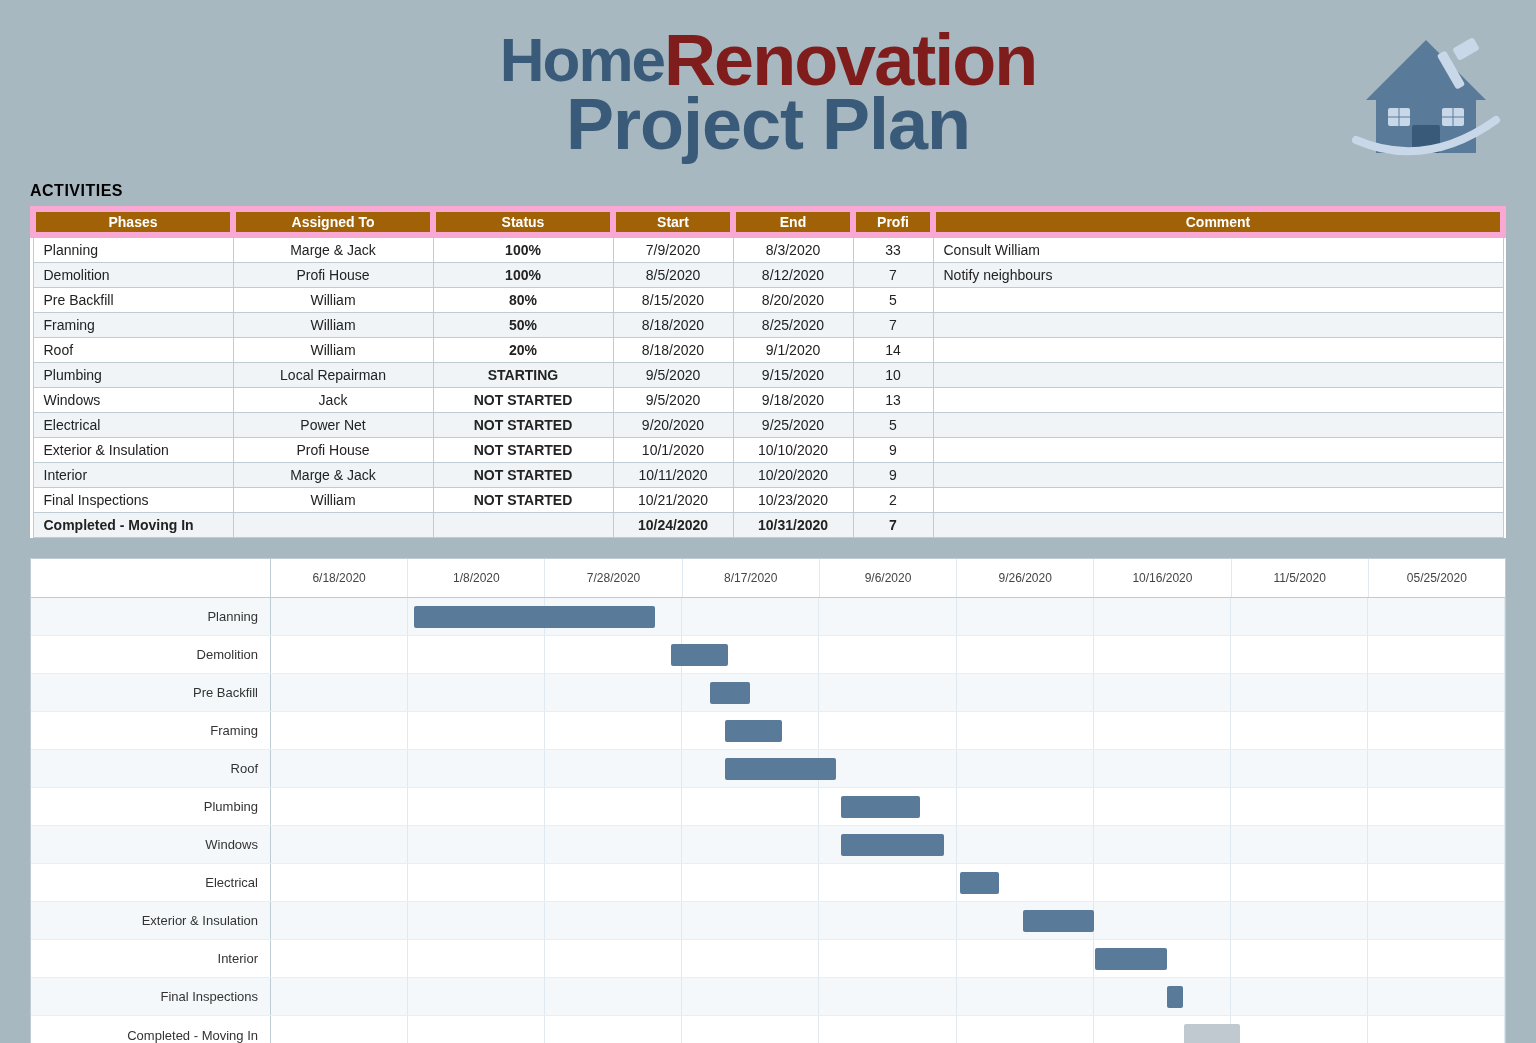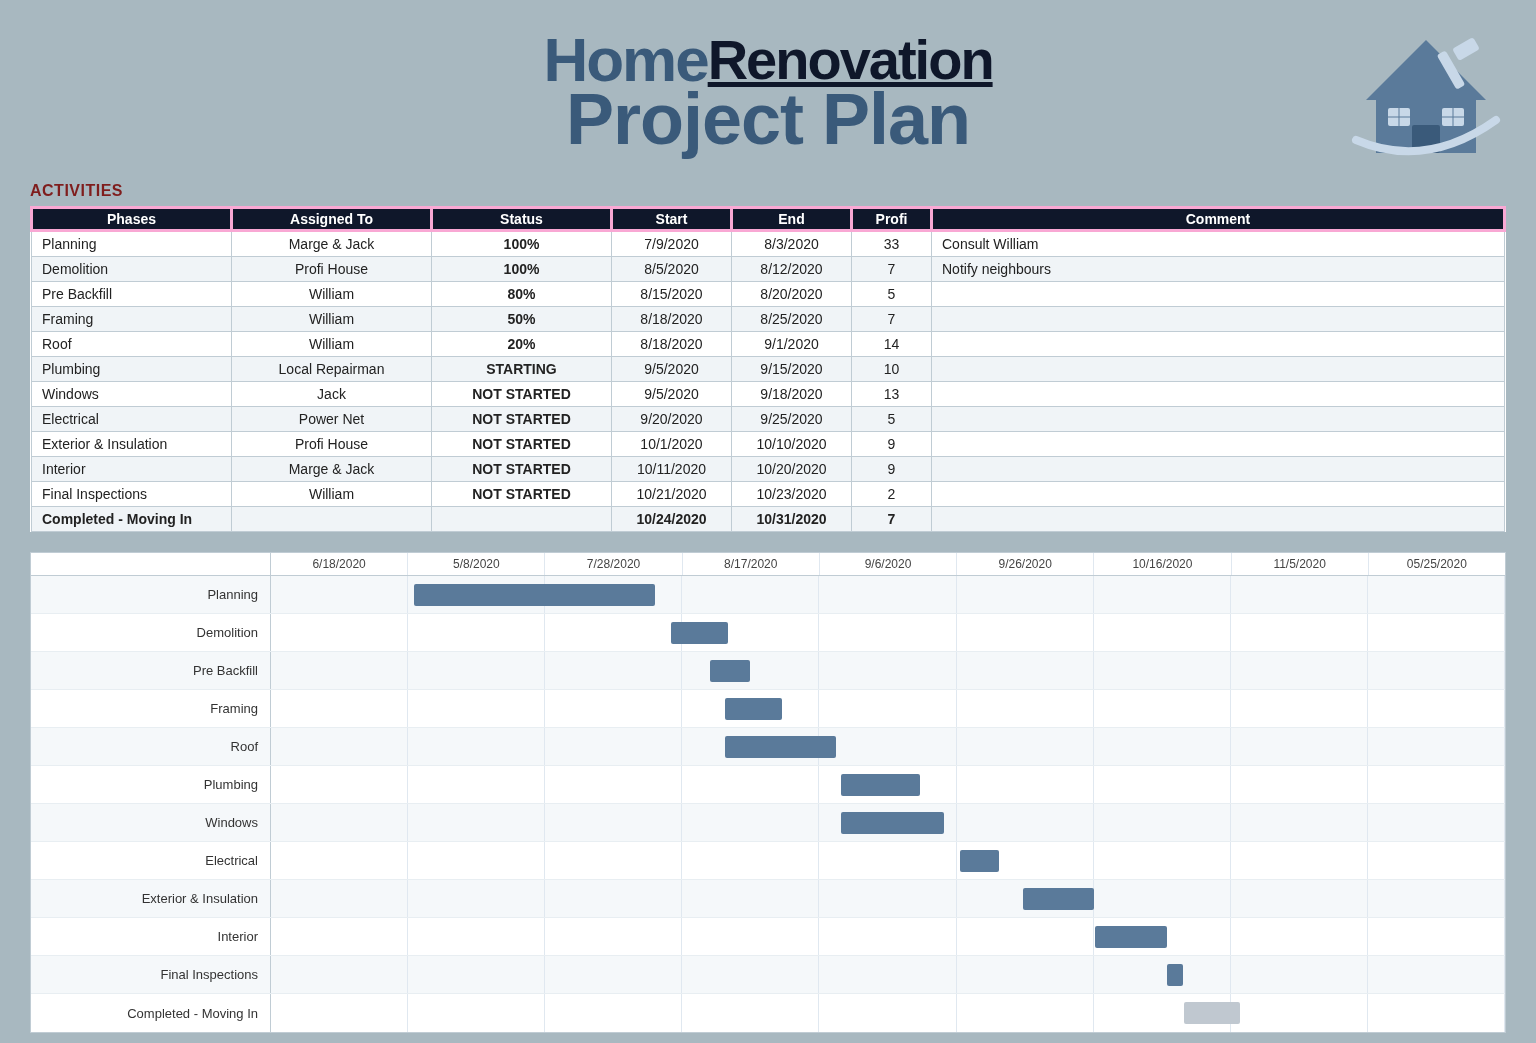--- a/index.html
+++ b/index.html
@@ -27,59 +27,58 @@
       gap: 0;
     }
     .title-home {
       font-size: 62px;
       font-weight: 900;
       color: #3a5a7a;
       letter-spacing: -2px;
       line-height: 1;
     }
     .title-renovation {
-      font-size: 56px;
+      font-size: 72px;
       font-weight: 700;
-      color: #0f172a;
+      color: #7f1d1d;
       letter-spacing: -2px;
       line-height: 1;
-      text-decoration: underline;
     }
     .title-line2 {
       font-size: 72px;
       font-weight: 700;
       color: #3a5a7a;
       letter-spacing: -1px;
       line-height: 1;
       margin-top: -8px;
     }
     .logo-icon {
       width: 160px;
       height: 140px;
     }
     .activities-label {
       font-size: 16px;
       font-weight: 900;
-      color: #7f1d1d;
+      color: #000000;
       margin-bottom: 6px;
       letter-spacing: 0.5px;
     }
     table.main-table {
       width: 100%;
       border-collapse: collapse;
       background: white;
       font-size: 14px;
     }
     table.main-table th {
-      background: #0f172a;
+      background: #a16207;
       color: white;
       padding: 2px 10px;
       text-align: center;
       font-weight: 600;
-      border: 3px solid #f9a8d4;
+      border: 6px solid #f9a8d4;
     }
     table.main-table td {
       padding: 4px 10px;
       border: 1px solid #c0ccd4;
       color: #222;
     }
     table.main-table tr:nth-child(even) td { background: #f0f4f7; }
     table.main-table tr:nth-child(odd) td { background: #ffffff; }
     .status-100 { color: #3a5a7a; font-weight: 700; }
     .status-80 { color: #3a7a3a; font-weight: 700; }
@@ -113,21 +112,21 @@
     }
     .gantt-dates-row {
       flex: 1;
       display: flex;
     }
     .gantt-date-cell {
       flex: 1;
       text-align: center;
       font-size: 12px;
       color: #444;
-      padding: 4px 2px;
+      padding: 12px 2px;
       border-right: 1px solid #e0e8f0;
     }
     .gantt-date-cell:last-child { border-right: none; }
     .gantt-row {
       display: flex;
       border-bottom: 1px solid #e8eef2;
       height: 38px;
       align-items: center;
     }
     .gantt-row:last-child { border-bottom: none; }
@@ -338,21 +337,21 @@
     <td class="col-comment"></td>
   </tr>
     </tbody>
 </table>
 
 <div class="gantt-section">
   <div class="gantt-header">
     <div class="gantt-label-col"></div>
     <div class="gantt-dates-row" id="gantt-dates-row">
         <div class="gantt-date-cell">6/18/2020</div>
-        <div class="gantt-date-cell">5/8/2020</div>
+        <div class="gantt-date-cell">1/8/2020</div>
         <div class="gantt-date-cell">7/28/2020</div>
         <div class="gantt-date-cell">8/17/2020</div>
         <div class="gantt-date-cell">9/6/2020</div>
         <div class="gantt-date-cell">9/26/2020</div>
         <div class="gantt-date-cell">10/16/2020</div>
         <div class="gantt-date-cell">11/5/2020</div>
         <div class="gantt-date-cell">05/25/2020</div>
       </div>
   </div>
   <div id="gantt-rows-container">

